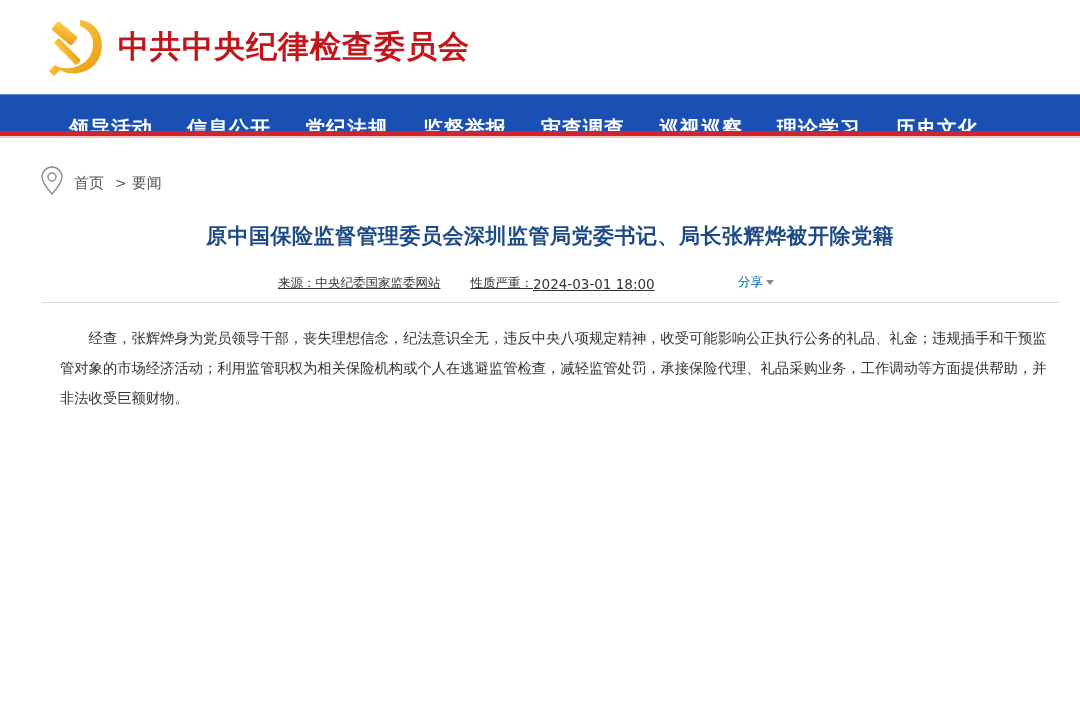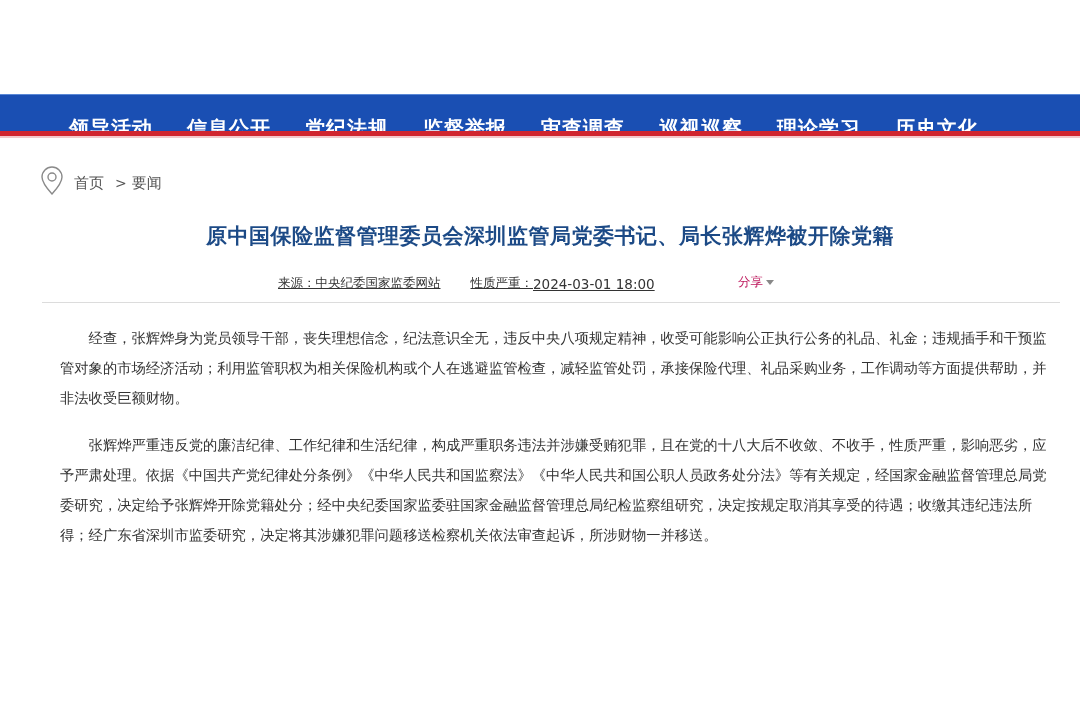--- a/index.html
+++ b/index.html
@@ -24,34 +24,50 @@
   .breadcrumb { position: absolute; left: 40px; top: 168px; height: 30px; display: flex; align-items: center; font-size: 15px; color: #555; }
   .breadcrumb .pin { margin-right: 10px; }
   .breadcrumb a { color: #555; text-decoration: none; }
   .breadcrumb .sep { margin: 0 5px 0 11px; color: #555; font-size: 14px; }
 
   .article-title { position: absolute; left: 0; top: 222px; width: 1100px; text-align: center; font-size: 21px; font-weight: bold; color: #1c4a86; letter-spacing: 0.5px; white-space: nowrap; }
 
   .meta { position: absolute; top: 275px; left: 278px; font-size: 12.5px; color: #333; display: flex; align-items: flex-end; white-space: nowrap; text-decoration: underline; }
   .meta .date { font-size: 13.5px; }
   .meta .gap1 { width: 30px; }
-  .share { position: absolute; left: 738px; top: 274px; font-size: 12.5px; color: #be185d; cursor: pointer; display: flex; align-items: center; }
+  .share { position: absolute; left: 738px; top: 274px; font-size: 12.5px; color: #0369a1; cursor: pointer; display: flex; align-items: center; }
   .share .caret { margin-left: 3px; width: 0; height: 0; border-left: 4px solid transparent; border-right: 4px solid transparent; border-top: 5px solid #888; }
 
   .divider { position: absolute; left: 42px; top: 302px; width: 1018px; height: 1px; background: #dcdcdc; }
 
   .content { position: absolute; left: 60px; top: 323px; width: 990px; font-size: 14.3px; line-height: 30px; color: #333; }
   .content p { text-indent: 2em; margin-bottom: 17px; }
   .content .lead { font-weight: bold; color: #111; }
   .content .attribution { text-align: right; text-indent: 0; margin-top: 0; padding-right: 22px; }
 </style>
 </head>
 <body>
 
 <div class="header">
+  <div class="brand brand-left">
+    <span class="emblem">
+      <svg width="66" height="66" viewBox="0 0 66 66">
+        <defs>
+          <linearGradient id="gold" x1="0" y1="0" x2="1" y2="1">
+            <stop offset="0" stop-color="#ffd24a"></stop>
+            <stop offset="1" stop-color="#e89a10"></stop>
+          </linearGradient>
+        </defs>
+        <path d="M38 6 C56 8 64 26 58 42 C52 58 32 64 18 56 L12 62 L7 57 L13 51 C22 57 40 55 48 42 C55 30 50 16 38 12 Z" fill="url(#gold)"></path>
+        <rect x="10" y="14" width="26" height="11" rx="2" transform="rotate(40 23 19)" fill="url(#gold)"></rect>
+        <rect x="22" y="22" width="7" height="32" rx="2" transform="rotate(-45 25 38)" fill="url(#gold)"></rect>
+      </svg>
+    </span>
+    <span class="brand-title">中共中央纪律检查委员会</span>
+  </div>
 
 </div>
 
 <nav class="nav">
   <div class="nav-list">
     <a class="nav-item">领导活动</a>
     <a class="nav-item">信息公开</a>
     <a class="nav-item">党纪法规</a>
     <a class="nav-item">监督举报</a>
     <a class="nav-item">审查调查</a>
@@ -85,14 +101,13 @@
 </div>
 <div class="share">
   <span>分享</span>
   <span class="caret"></span>
 </div>
 
 <div class="divider"></div>
 
 <div class="content">
   <p>经查，张辉烨身为党员领导干部，丧失理想信念，纪法意识全无，违反中央八项规定精神，收受可能影响公正执行公务的礼品、礼金；违规插手和干预监管对象的市场经济活动；利用监管职权为相关保险机构或个人在逃避监管检查，减轻监管处罚，承接保险代理、礼品采购业务，工作调动等方面提供帮助，并非法收受巨额财物。</p>
-  <p>张辉烨严重违反党的廉洁纪律、工作纪律和生活纪律，构成严重职务违法并涉嫌受贿犯罪，且在党的十八大后不收敛、不收手，性质严重，影响恶劣，应予严肃处理。依据《中国共产党纪律处分条例》《中华人民共和国监察法》《中华人民共和国公职人员政务处分法》等有关规定，经国家金融监督管理总局党委研究，决定给予张辉烨开除党籍处分；经中央纪委国家监委驻国家金融监督管理总局纪检监察组研究，决定按规定取消其享受的待遇；收缴其违纪违法所得；经广东省深圳市监委研究，决定将其涉嫌犯罪问题移送检察机关依法审查起诉，所涉财物一并移送。</p>
 </div>
 
 </body></html>

